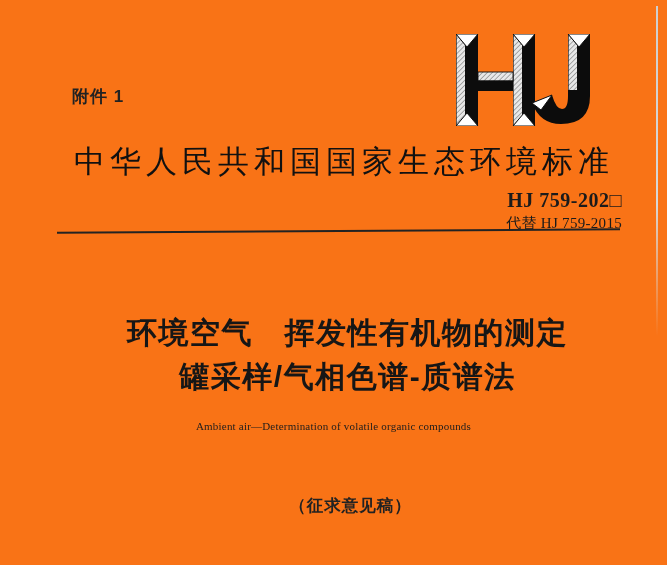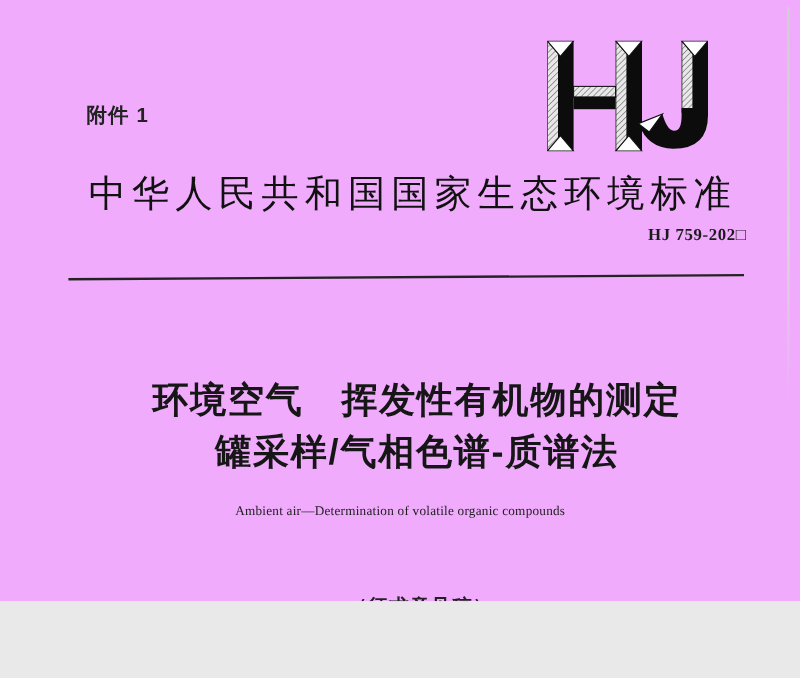--- a/index.html
+++ b/index.html
@@ -1,40 +1,40 @@
 <!DOCTYPE html>
 <html><head>
 <meta charset="utf-8">
 <style>
   html,body{margin:0;padding:0;background:#e9e9e9;}
   #page{
     position:relative;
-    width:667px;height:501px;
-    background:#f0abfc;
+    width:667px;height:565px;
+    background:#f97316;
     overflow:hidden;
     font-family:"Liberation Serif","DejaVu Serif",serif;
     color:#1b1b1b;
   }
   .abs{position:absolute;}
   .center{position:absolute;left:0;width:667px;text-align:center;}
   #attachment-label{
     left:72px;top:85px;
     font-family:"Liberation Sans","DejaVu Sans",sans-serif;
     font-size:17px;font-weight:600;letter-spacing:1px;color:#222;
   }
   #hj-logo{left:456px;top:34px;width:134px;height:92px;}
   #standard-heading{
     left:74px;top:141px;
     font-size:31px;font-weight:400;letter-spacing:5px;
     white-space:nowrap;color:#111;
   }
   #std-number-block{
     right:45px;top:188px;text-align:right;line-height:1.25;
   }
-  #standard-number{font-size:14px;font-weight:600;letter-spacing:0.5px;}
+  #standard-number{font-size:20px;font-weight:600;letter-spacing:0.5px;}
   #replaces-note{font-size:15px;margin-top:1px;letter-spacing:0.3px;}
   #rule-line{
     left:57px;top:230px;width:563px;height:2.2px;
     background:#232323;transform:rotate(-0.35deg);
   }
   .cn-title{
     font-family:"Liberation Sans","DejaVu Sans",sans-serif;
     font-weight:700;font-size:30px;letter-spacing:1.5px;color:#161616;
     transform:translateX(14px);
     white-space:pre;
@@ -88,20 +88,21 @@
     <polygon points="112,0 134,0 123,13" fill="#ffffff" stroke="#111" stroke-width="1"></polygon>
 
     <path d="M112,56 L134,56 L134,62 Q134,90 105,90 Q84,90 76,69 L96,61 Q100,75 106,75 Q112,75 112,62 Z" fill="#0c0c0c"></path>
     <polygon points="76,69 96,61 85,76" fill="#ffffff" stroke="#111" stroke-width="1"></polygon>
   </svg>
 
   <div id="standard-heading" class="abs">中华人民共和国国家生态环境标准</div>
 
   <div id="std-number-block" class="abs">
     <div id="standard-number">HJ 759-202□</div>
+    <div id="replaces-note">代替 HJ 759-2015</div>
   </div>
 
   <div id="rule-line" class="abs"></div>
 
   <div id="title-cn-line1" class="center cn-title">环境空气　挥发性有机物的测定</div>
 
   <div id="title-cn-line2" class="center cn-title">罐采样/气相色谱-质谱法</div>
 
   <div id="title-en-line1" class="center en-title">Ambient air—Determination of volatile organic compounds</div>
 

